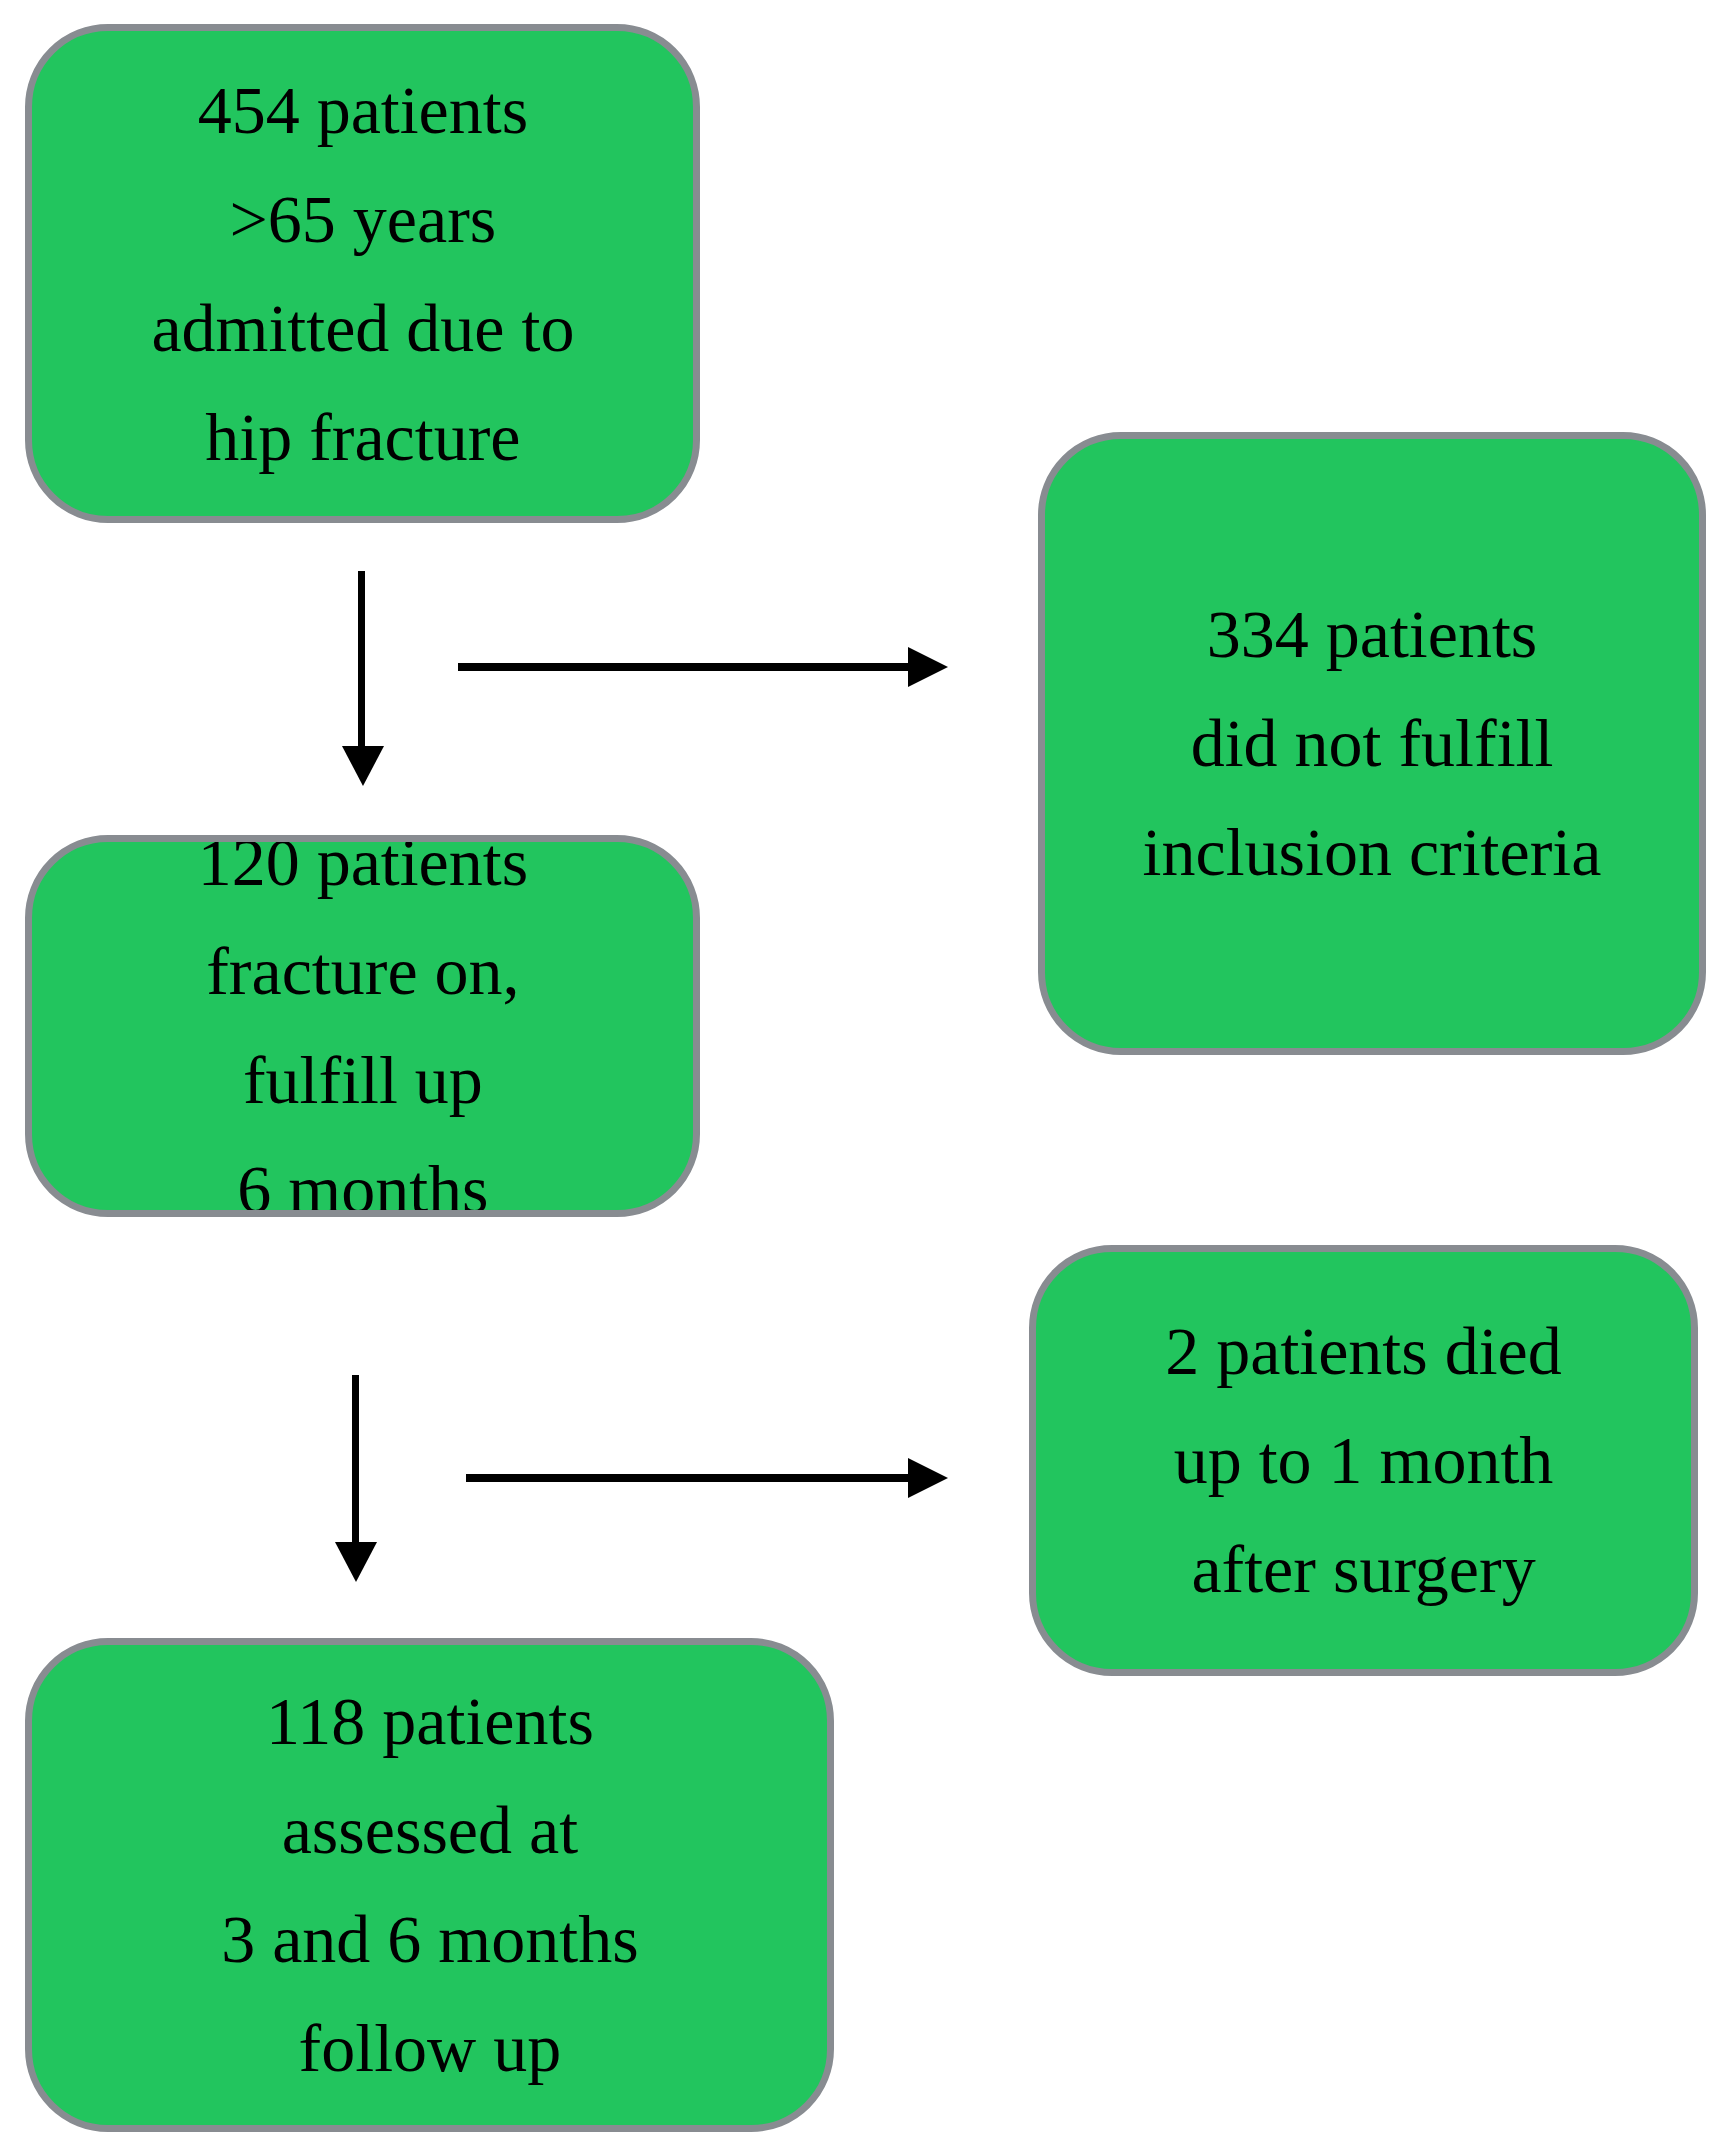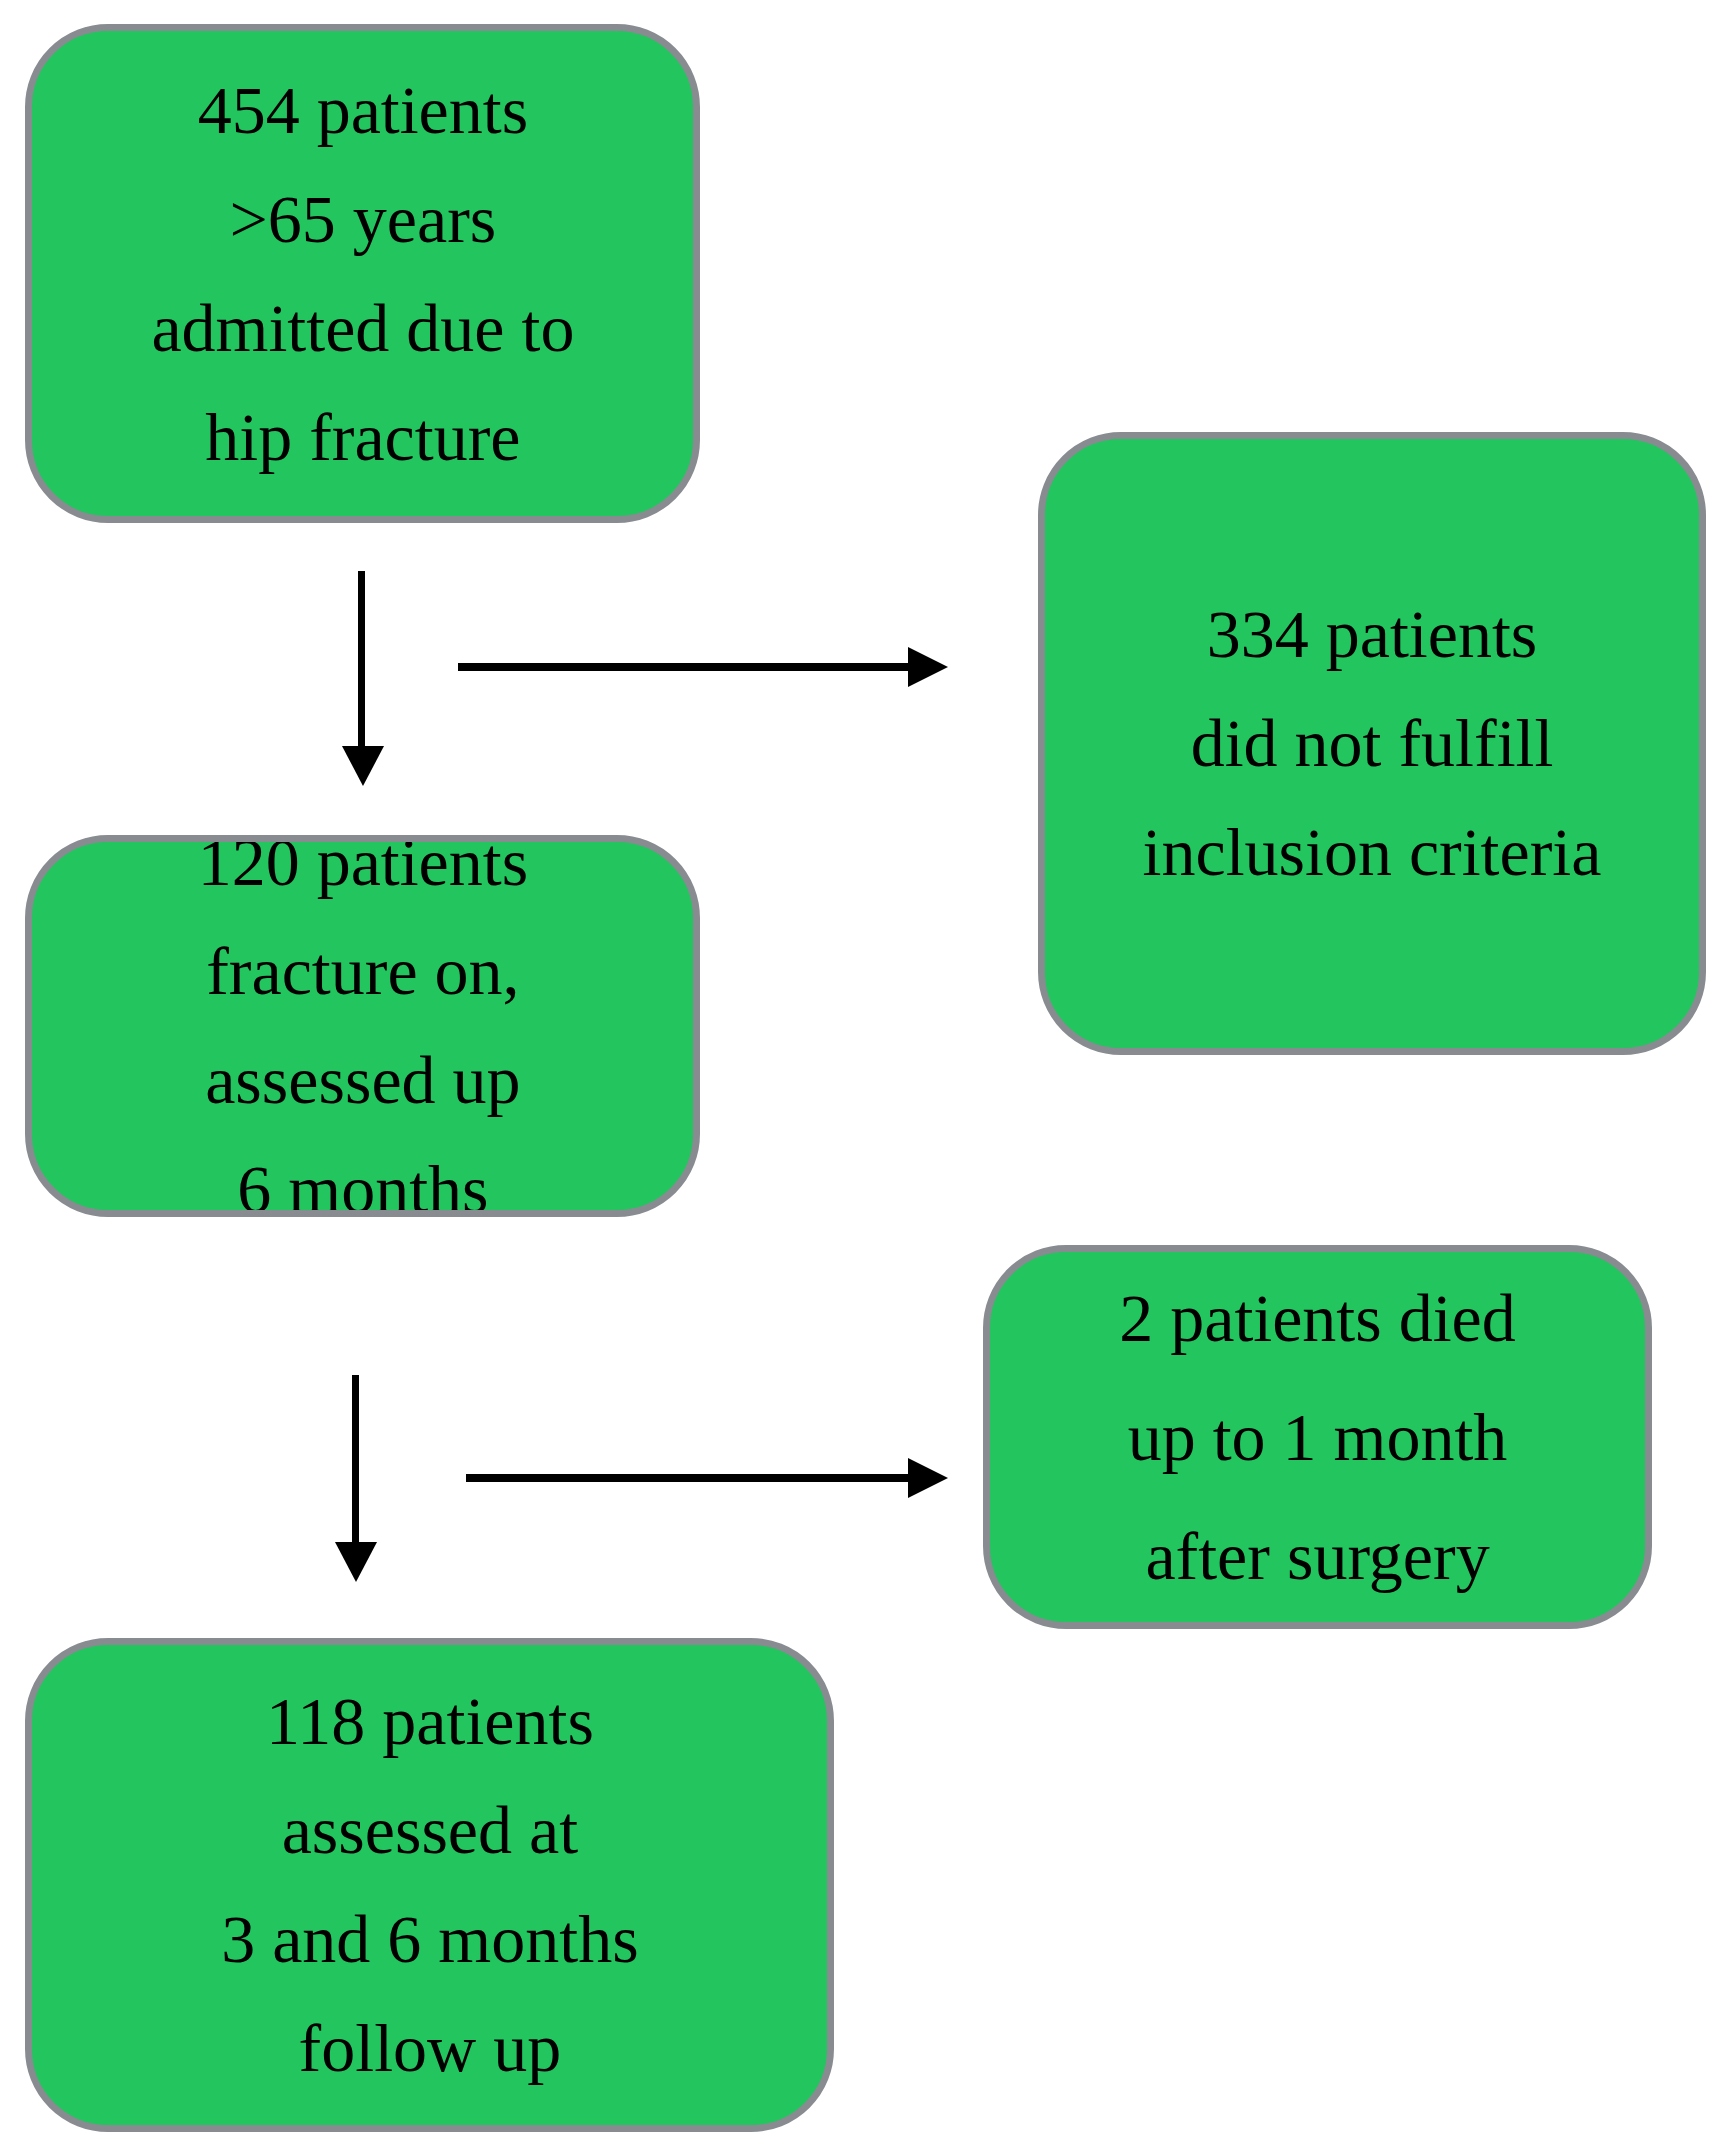--- a/index.html
+++ b/index.html
@@ -32,21 +32,21 @@
     overflow: hidden;
   }
   .flow-box .box-line {
     display: block;
     white-space: nowrap;
   }
   
   #box-admitted { left: 25.4px;   top: 24px;   width: 675px; height: 499px; }
   #box-excluded { left: 1038px; top: 432px;  width: 668px; height: 623px; align-items: center; }
   #box-operated { left: 25.4px;   top: 835px; width: 675px; height: 382px; }
-  #box-died     { left: 983px; top: 1245px; width: 669px; height: 384px; gap: 10px; }
+  #box-died     { left: 1029px; top: 1245px; width: 669px; height: 431px; }
   #box-assessed { left: 25.4px;   top: 1638px; width: 809px; height: 494px; }
 
   .arrow { position: absolute; }
   .arrow-line {
     position: absolute;
     background: var(--arrow-color, #000000);
   }
   .arrow-head {
     position: absolute;
     width: 0;
@@ -99,21 +99,21 @@
 
   <div class="flow-box" id="box-excluded">
     <span class="box-line">334 patients</span>
     <span class="box-line">did not fulfill</span>
     <span class="box-line">inclusion criteria</span>
   </div>
 
   <div class="flow-box" id="box-operated">
     <span class="box-line">120 patients</span>
     <span class="box-line">fracture on,</span>
-    <span class="box-line">assessed up</span>
+    <span class="box-line">fulfill up</span>
     <span class="box-line">6 months</span>
   </div>
 
   <div class="flow-box" id="box-died">
     <span class="box-line">2 patients died</span>
     <span class="box-line">up to 1 month</span>
     <span class="box-line">after surgery</span>
   </div>
 
   <div class="flow-box" id="box-assessed">

